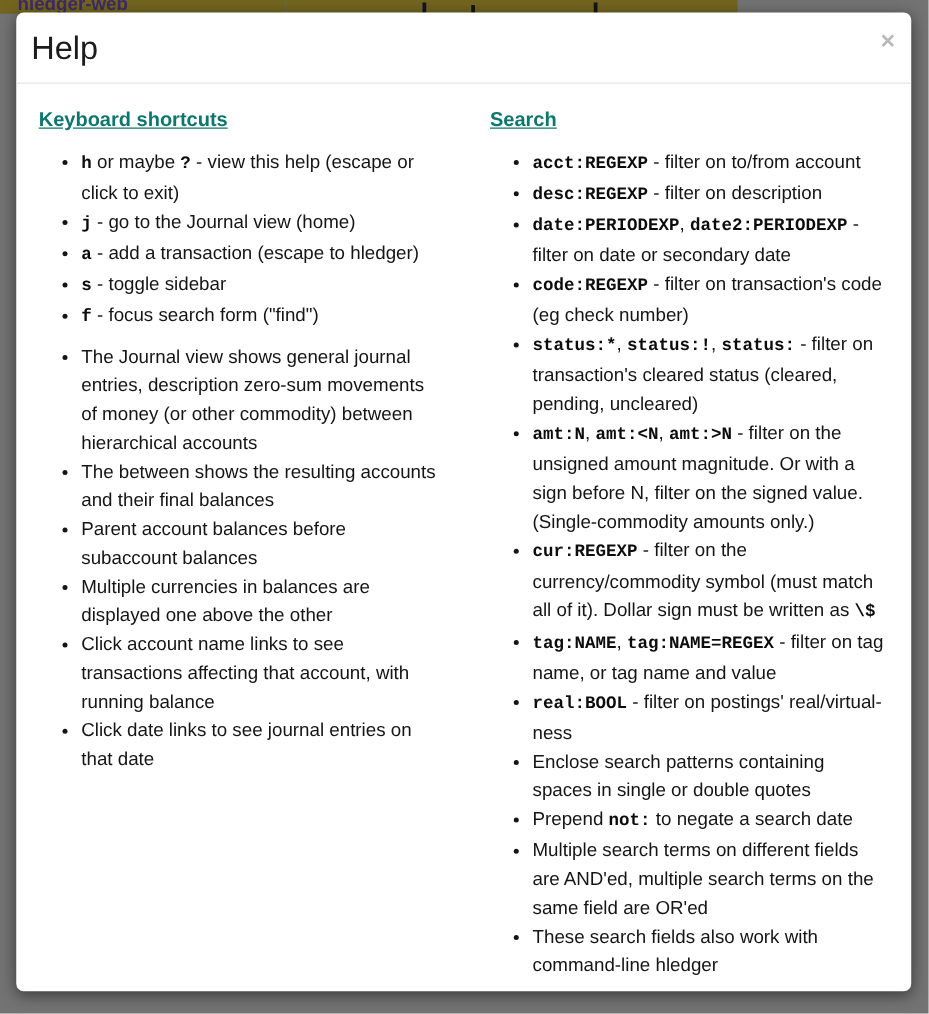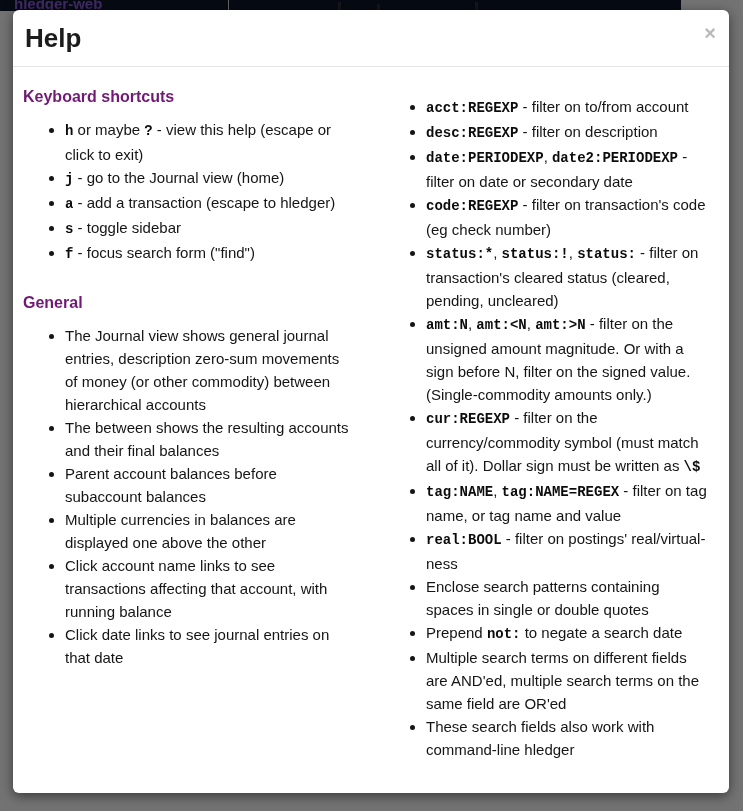--- a/index.html
+++ b/index.html
@@ -8,22 +8,22 @@
     width: 743px; height: 811px;
     position: relative;
     overflow: hidden;
     background: #ffffff;
     font-family: "Liberation Sans", sans-serif;
     color: #1a1a1a;
   }
 
   
   .page-behind {
-    position: absolute; top: 0; left: 0; width: 681px; height: 11px;
-    background: #0f172a; overflow: hidden; z-index: 1;
+    position: absolute; top: 0; left: 0; width: 590px; height: 11px;
+    background: #fde047; overflow: hidden; z-index: 1;
   }
   .brand {
     position: absolute; left: 14px; top: -5px;
     font-size: 15px; font-weight: 700;
     color: #8e5dde; text-decoration: none;
   }
   .vdivider {
     position: absolute; left: 228px; top: 0; width: 1px; height: 11px;
     background: #dddddd;
   }
@@ -52,41 +52,42 @@
     z-index: 10;
     overflow: hidden;
   }
   .modal-header {
     position: relative;
     padding: 13px 15px 12px 12px;
     border-bottom: 1px solid #e5e5e5;
   }
   .modal-title {
     margin: 0;
-    font-size: 26px; font-weight: 700; line-height: 31px;
+    font-size: 26px; font-weight: 400; line-height: 31px;
     color: #1c1c1c;
   }
   .close-btn {
     position: absolute; top: 13px; right: 13px;
     background: none; border: none; padding: 0;
     font-family: "Liberation Sans", sans-serif;
     font-size: 20px; font-weight: 700; line-height: 20px;
     color: #b9b9b9; cursor: pointer;
   }
   .modal-body {
     display: flex;
     padding: 20px 10px 10px 10px;
   }
   .col { width: 336px; }
   .col.left { margin-right: 26px; }
 
   .section-heading {
-    margin: 0 0 12px 0;
+    margin: 0 0 12px 8px;
     font-size: 16px; font-weight: 700; line-height: 19px;
-    color: #701a75;
+    color: #0f766e;
+    text-decoration: underline;
   }
   .section-heading.spaced { margin-top: 27px; }
 
   ul.help-list {
     margin: 8px; padding: 0 0 0 34px;
     list-style: disc;
   }
   ul.help-list li {
     font-size: 15px; line-height: 23px;
     color: #151515;
@@ -121,31 +122,31 @@
   <div class="modal-body">
     <div class="col left">
       <h4 class="section-heading">Keyboard shortcuts</h4>
       <ul class="help-list">
           <li><span class="kbd">h</span><span> or maybe </span><span class="kbd">?</span><span> - view this help (escape or click to exit)</span></li>
           <li><span class="kbd">j</span><span> - go to the Journal view (home)</span></li>
           <li><span class="kbd">a</span><span> - add a transaction (escape to hledger)</span></li>
           <li><span class="kbd">s</span><span> - toggle sidebar</span></li>
           <li><span class="kbd">f</span><span> - focus search form ("find")</span></li>
         </ul>
-      <h4 class="section-heading spaced">General</h4>
       <ul class="help-list">
           <li><span>The Journal view shows general journal entries, description zero-sum movements of money (or other commodity) between hierarchical accounts</span></li>
           <li><span>The between shows the resulting accounts and their final balances</span></li>
           <li><span>Parent account balances before subaccount balances</span></li>
           <li><span>Multiple currencies in balances are displayed one above the other</span></li>
           <li><span>Click account name links to see transactions affecting that account, with running balance</span></li>
           <li><span>Click date links to see journal entries on that date</span></li>
         </ul>
     </div>
     <div class="col right">
+      <h4 class="section-heading">Search</h4>
       <ul class="help-list">
           <li><span class="kbd">acct:REGEXP</span><span> - filter on to/from account</span></li>
           <li><span class="kbd">desc:REGEXP</span><span> - filter on description</span></li>
           <li><span class="kbd">date:PERIODEXP</span><span>, </span><span class="kbd">date2:PERIODEXP</span><span> - filter on date or secondary date</span></li>
           <li><span class="kbd">code:REGEXP</span><span> - filter on transaction's code (eg check number)</span></li>
           <li><span class="kbd">status:*</span><span>, </span><span class="kbd">status:!</span><span>, </span><span class="kbd">status:</span><span> - filter on transaction's cleared status (cleared, pending, uncleared)</span></li>
           <li><span class="kbd">amt:N</span><span>, </span><span class="kbd">amt:&lt;N</span><span>, </span><span class="kbd">amt:&gt;N</span><span> - filter on the unsigned amount magnitude. Or with a sign before N, filter on the signed value. (Single-commodity amounts only.)</span></li>
           <li><span class="kbd">cur:REGEXP</span><span> - filter on the currency/commodity symbol (must match all of it). Dollar sign must be written as </span><span class="kbd">\$</span></li>
           <li><span class="kbd">tag:NAME</span><span>, </span><span class="kbd">tag:NAME=REGEX</span><span> - filter on tag name, or tag name and value</span></li>
           <li><span class="kbd">real:BOOL</span><span> - filter on postings' real/virtual-ness</span></li>

